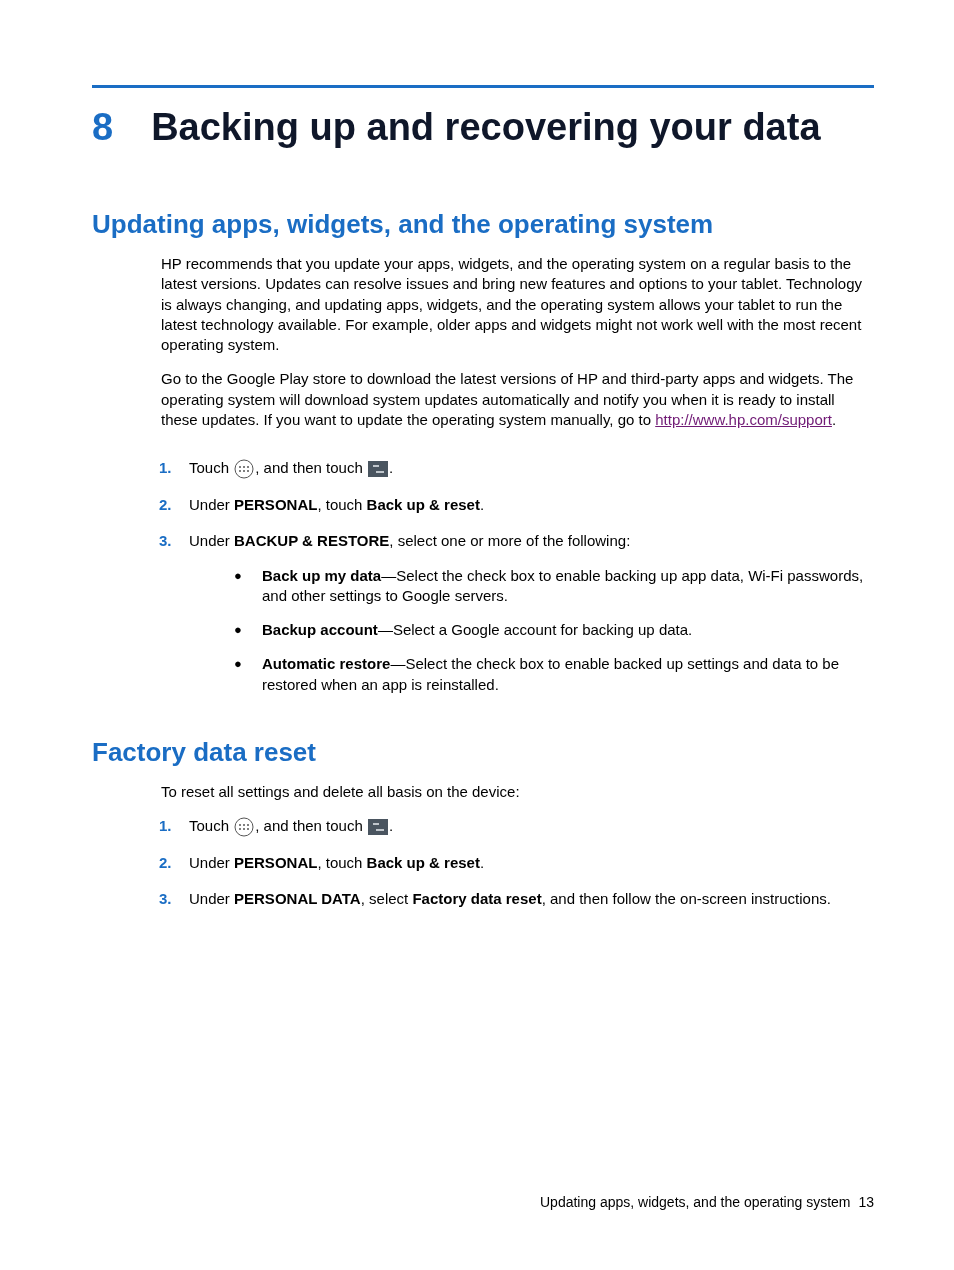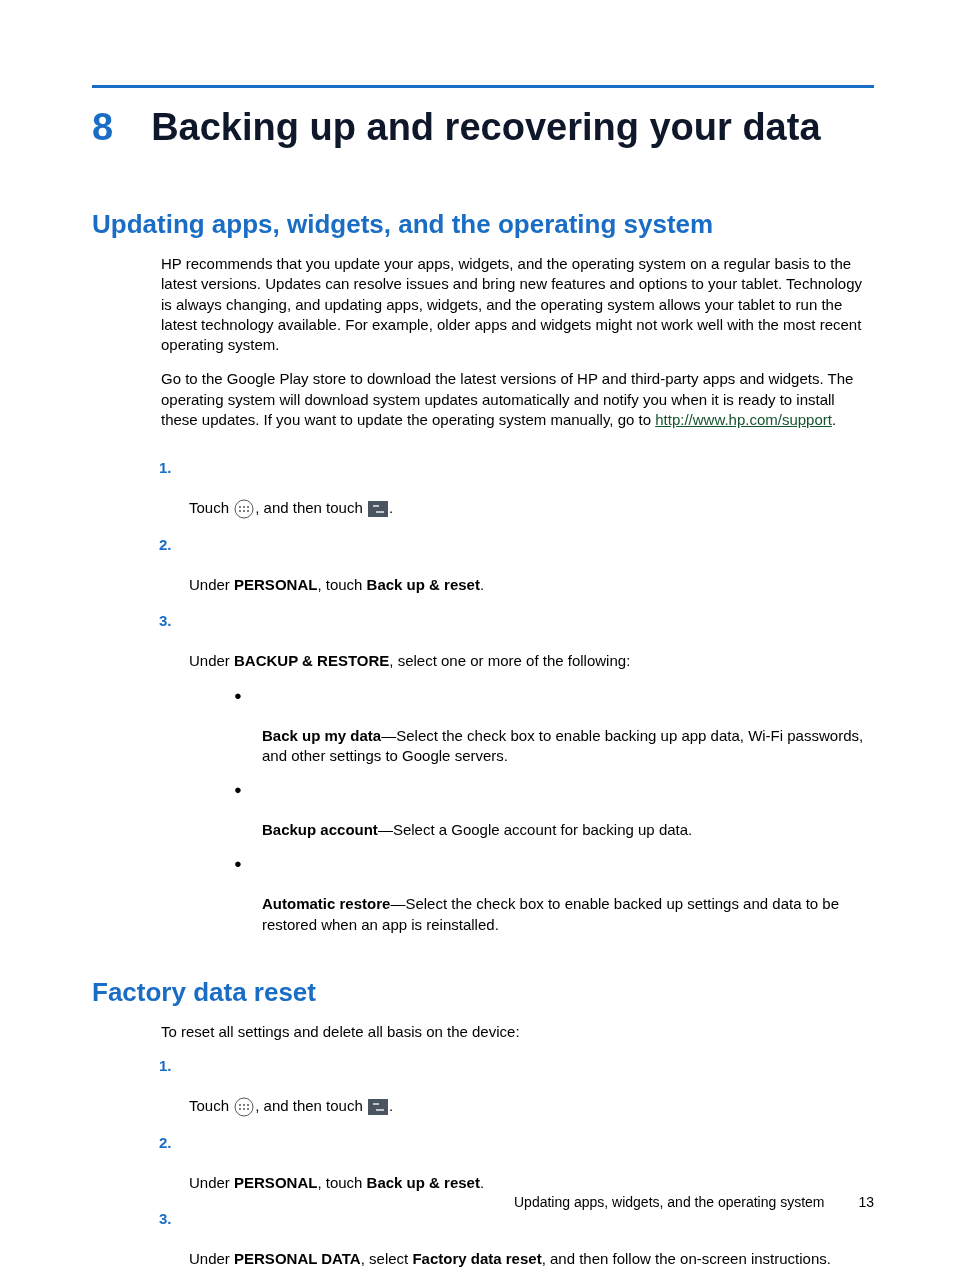--- a/index.html
+++ b/index.html
@@ -40,38 +40,38 @@
       color: #1a6dc4;
       margin-bottom: 14px;
     }
     .section { margin-bottom: 28px; }
     .para {
       font-size: 15px;
       line-height: 1.35;
       margin-bottom: 14px;
       margin-left: 69px;
     }
-    .link { color: #14532d; text-decoration: underline; cursor: pointer; }
+    .link { color: #701a75; text-decoration: underline; cursor: pointer; }
     ol.steps {
       list-style: none;
       margin-left: 67px;
       font-size: 15px;
     }
     ol.steps > li {
       display: flex;
       margin-bottom: 16px;
       line-height: 1.35;
     }
     ol.steps > li .num {
       color: #1a6dc4;
       font-weight: bold;
       min-width: 30px;
       flex-shrink: 0;
     }
-    ol.steps > li .body { flex: 1; margin-top: 40px; }
+    ol.steps > li .body { flex: 1; }
     ul.bullets {
       list-style: none;
       margin-left: 45px;
       margin-top: 14px;
     }
     ul.bullets > li {
       display: flex;
       margin-bottom: 14px;
       line-height: 1.35;
     }
@@ -116,21 +116,21 @@
       width: 8px; height: 2px;
       background: #c0c6cc;
       bottom: 4px; right: 4px;
     }
     .footer {
       position: absolute;
       bottom: 60px;
       right: 80px;
       font-size: 14px;
     }
-    .footer .pg { margin-left: 30px; }
+    .footer .pg { margin-left: 4px; }
   </style>
 </head>
 <body>
 
 <div class="page">
   <div class="rule"></div>
   <div class="chapter-head">
     <span class="chapter-num">8</span>
     <span class="chapter-title">Backing up and recovering your data</span>
   </div>

